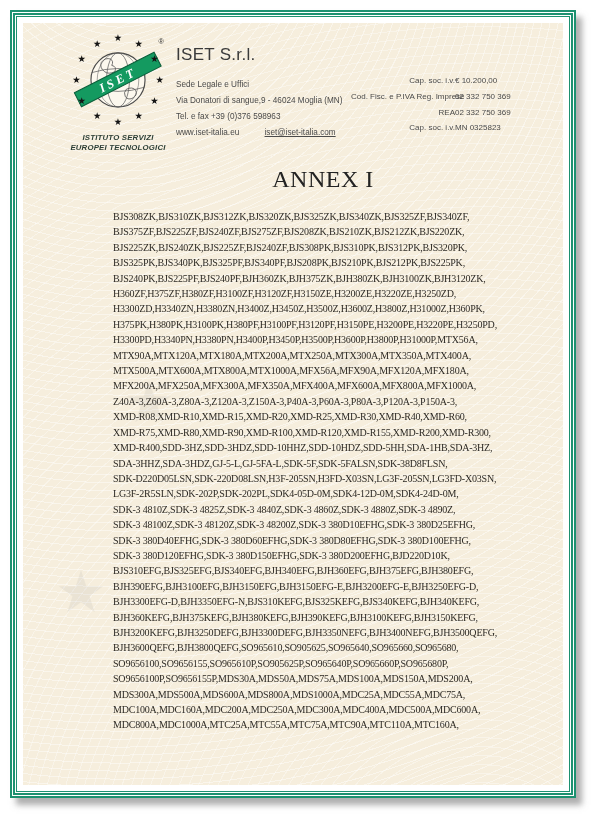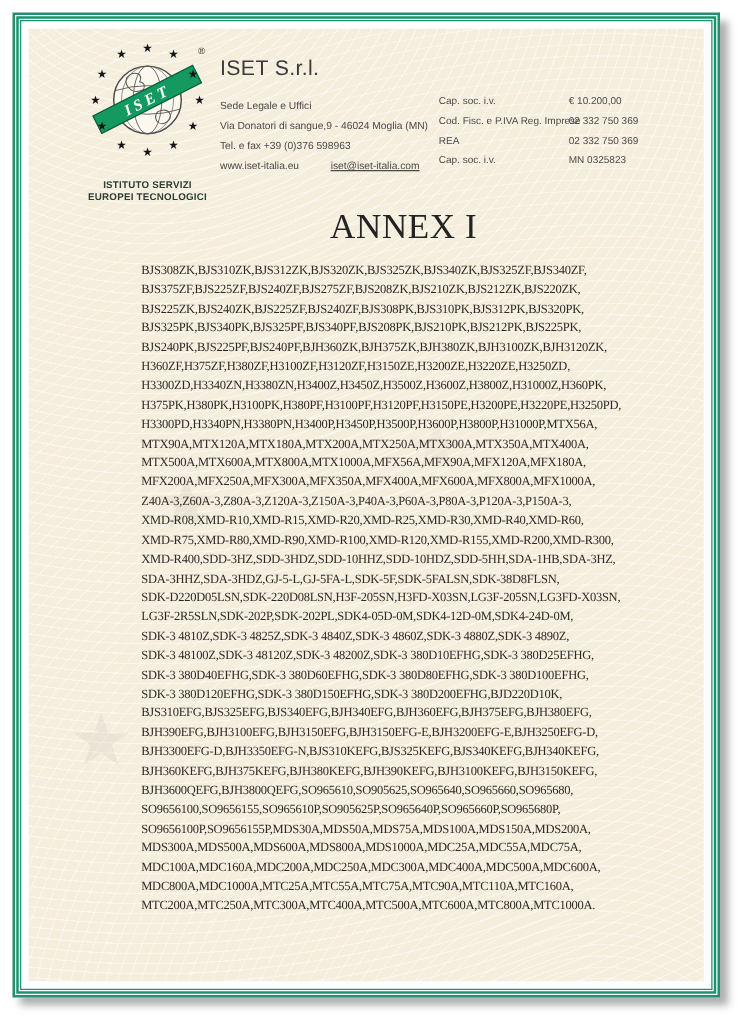--- a/index.html
+++ b/index.html
@@ -22,37 +22,37 @@
            overflow:hidden;}
 
   .watermark-star{position:absolute;color:#8b8b8b;opacity:0.10;font-size:58px;pointer-events:none;}
   .ws1{left:100px;top:345px;}
   .ws2{left:32px;top:535px;}
   .ws3{left:300px;top:300px;opacity:0.06;}
 
   
   .logo-block{position:absolute;left:20px;top:8px;width:150px;text-align:center;}
   .logo-block svg{display:block;margin:0 auto;}
-  .logo-caption{margin-top:12px;font-size:7.8px;line-height:9.5px;font-weight:bold;
-                color:#2c3e35;letter-spacing:0.2px;}
+  .logo-caption{margin-top:2px;font-size:7.8px;line-height:9.5px;font-weight:bold;
+                color:#2c3e35;letter-spacing:0.2px;font-style:italic;}
 
   .company-block{position:absolute;left:153px;top:22px;color:#3d3d3d;}
   .company-name{font-size:17px;color:#3a3a3a;letter-spacing:0.3px;}
   .company-lines{margin-top:12px;}
   .company-line{font-size:8.2px;line-height:16px;color:#4a4a4a;white-space:nowrap;}
   .web-line .email{margin-left:23px;text-decoration:underline;}
 
   .registry-block{position:absolute;left:328px;top:53px;}
   .registry-row{display:flex;height:15.8px;font-size:8px;color:#4a4a4a;white-space:nowrap;}
-  .reg-label{width:104px;}
+  .reg-label{width:104px;text-align:right;}
   .reg-value{}
 
   
   .annex-title{position:absolute;left:90px;top:143px;width:420px;text-align:center;
-               font-family:"Liberation Serif", serif;font-size:28px;color:#232323;
+               font-family:"Liberation Serif", serif;font-size:24px;color:#232323;
                letter-spacing:0.5px;}
   .model-list{position:absolute;left:90px;top:186px;
               font-family:"Liberation Serif", serif;font-size:10px;
               letter-spacing:-0.2px;line-height:15.4px;color:#2d2a25;}
   .model-line{white-space:nowrap;}
 </style>
 </head>
 <body>
 
 <div class="page">
@@ -158,26 +158,26 @@
               <div class="model-line">SDK-D220D05LSN,SDK-220D08LSN,H3F-205SN,H3FD-X03SN,LG3F-205SN,LG3FD-X03SN,</div>
               <div class="model-line">LG3F-2R5SLN,SDK-202P,SDK-202PL,SDK4-05D-0M,SDK4-12D-0M,SDK4-24D-0M,</div>
               <div class="model-line">SDK-3 4810Z,SDK-3 4825Z,SDK-3 4840Z,SDK-3 4860Z,SDK-3 4880Z,SDK-3 4890Z,</div>
               <div class="model-line">SDK-3 48100Z,SDK-3 48120Z,SDK-3 48200Z,SDK-3 380D10EFHG,SDK-3 380D25EFHG,</div>
               <div class="model-line">SDK-3 380D40EFHG,SDK-3 380D60EFHG,SDK-3 380D80EFHG,SDK-3 380D100EFHG,</div>
               <div class="model-line">SDK-3 380D120EFHG,SDK-3 380D150EFHG,SDK-3 380D200EFHG,BJD220D10K,</div>
               <div class="model-line">BJS310EFG,BJS325EFG,BJS340EFG,BJH340EFG,BJH360EFG,BJH375EFG,BJH380EFG,</div>
               <div class="model-line">BJH390EFG,BJH3100EFG,BJH3150EFG,BJH3150EFG-E,BJH3200EFG-E,BJH3250EFG-D,</div>
               <div class="model-line">BJH3300EFG-D,BJH3350EFG-N,BJS310KEFG,BJS325KEFG,BJS340KEFG,BJH340KEFG,</div>
               <div class="model-line">BJH360KEFG,BJH375KEFG,BJH380KEFG,BJH390KEFG,BJH3100KEFG,BJH3150KEFG,</div>
+              <div class="model-line">BJH3200KEFG,BJH3250DEFG,BJH3300DEFG,BJH3350NEFG,BJH3400NEFG,BJH3500QEFG,</div>
               <div class="model-line">BJH3600QEFG,BJH3800QEFG,SO965610,SO905625,SO965640,SO965660,SO965680,</div>
               <div class="model-line">SO9656100,SO9656155,SO965610P,SO905625P,SO965640P,SO965660P,SO965680P,</div>
               <div class="model-line">SO9656100P,SO9656155P,MDS30A,MDS50A,MDS75A,MDS100A,MDS150A,MDS200A,</div>
               <div class="model-line">MDS300A,MDS500A,MDS600A,MDS800A,MDS1000A,MDC25A,MDC55A,MDC75A,</div>
               <div class="model-line">MDC100A,MDC160A,MDC200A,MDC250A,MDC300A,MDC400A,MDC500A,MDC600A,</div>
               <div class="model-line">MDC800A,MDC1000A,MTC25A,MTC55A,MTC75A,MTC90A,MTC110A,MTC160A,</div>
-              <div class="model-line">MTC200A,MTC250A,MTC300A,MTC400A,MTC500A,MTC600A,MTC800A,MTC1000A.</div>
             </div>
 
         </div>
       </div>
     </div>
   </div>
 </div>
 
 </body></html>

